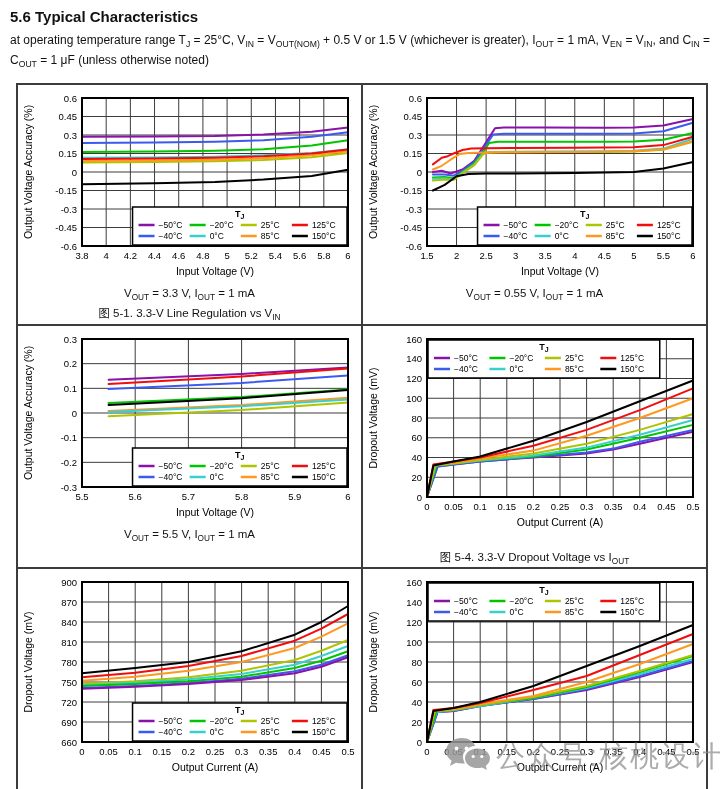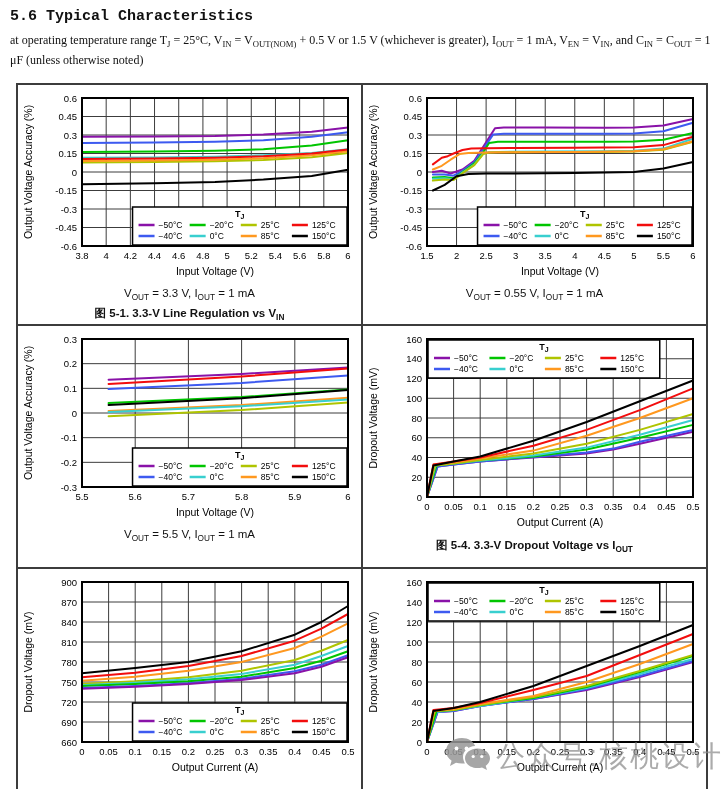--- a/index.html
+++ b/index.html
@@ -1,33 +1,33 @@
 <!DOCTYPE html>
 <html><head>
 <meta charset="utf-8">
 <style>
   html,body{margin:0;padding:0;background:#fff;}
   .page{position:relative;width:721px;height:789px;background:#fff;overflow:hidden;
         font-family:"Liberation Sans",sans-serif;color:#111;}
-  .heading{position:absolute;left:10px;top:8px;margin:0;font-size:15px;font-weight:bold;font-family:Liberation Mono, monospace;}
-  .conditions{position:absolute;left:10px;top:31px;width:702px;margin:0;font-size:12px;line-height:1.5;font-family:Liberation Serif, serif;}
+  .heading{position:absolute;left:10px;top:8px;margin:0;font-size:15px;font-weight:bold;}
+  .conditions{position:absolute;left:10px;top:31px;width:702px;margin:0;font-size:12px;line-height:1.5;}
   sub{font-size:72%;}
   .grid{position:absolute;left:16px;top:83px;display:grid;
         grid-template-columns:345px 345px;grid-template-rows:241px 243px 224px;
         border:1px solid #3c3c3c;}
   .cell{position:relative;display:flex;flex-direction:column;align-items:center;
         padding-top:5px;border:1px solid #3c3c3c;background:#fff;box-sizing:border-box;overflow:hidden;}
   .chart text{font-family:"Liberation Sans",sans-serif;fill:#000;}
   .tick{font-size:9.5px;}
   .axis{font-size:10.5px;}
   .lg{font-size:8.5px;}
   .lgt{font-size:9px;font-weight:bold;}
   .cond{margin-top:1px;font-size:11.5px;text-align:center;}
-  .caption{margin-top:4px;font-size:11.5px;font-weight:bold;text-align:right;}
-  .caption-low{margin-top:1px;}
+  .caption{margin-top:4px;font-size:11.5px;font-weight:normal;text-align:right;}
+  .caption-low{margin-top:13px;}
   .watermark{position:absolute;left:445px;top:736px;display:flex;align-items:center;gap:5px;
              color:rgba(138,138,138,0.72);font-size:29px;letter-spacing:2px;z-index:6;
              pointer-events:none;white-space:nowrap;}
 </style>
 </head>
 <body>
 
 <div class="page">
   <h1 class="heading">5.6 Typical Characteristics</h1>
   <p class="conditions">at operating temperature range T<sub>J</sub> = 25°C, V<sub>IN</sub> = V<sub>OUT(NOM)</sub> + 0.5 V or 1.5 V (whichever is greater), I<sub>OUT</sub> = 1 mA, V<sub>EN</sub> = V<sub>IN</sub>, and C<sub>IN</sub> = C<sub>OUT</sub> = 1 μF (unless otherwise noted)</p>

